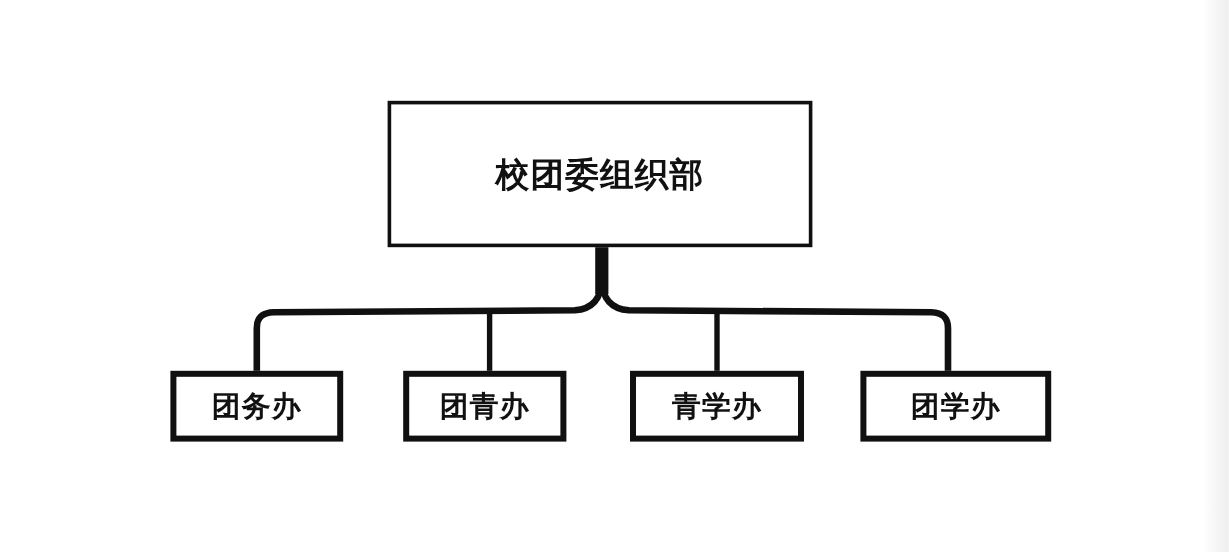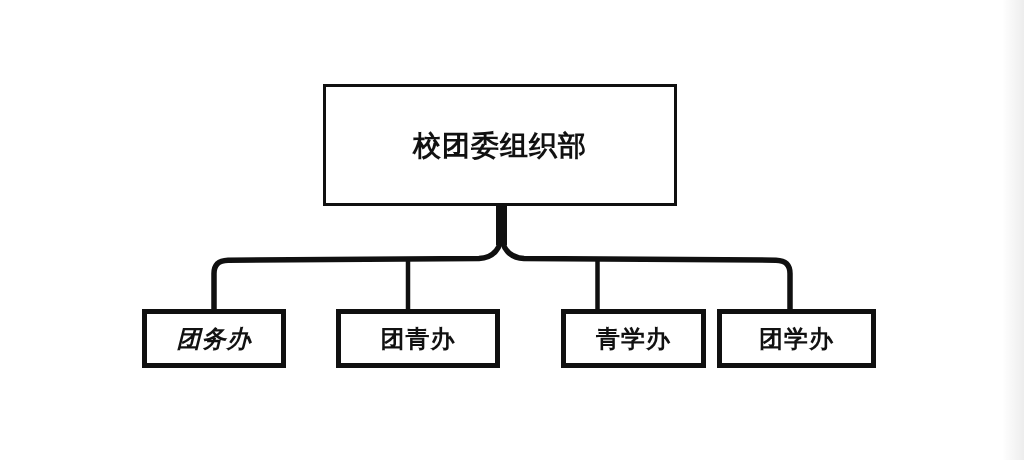--- a/index.html
+++ b/index.html
@@ -63,23 +63,23 @@
   }
 
   .child-node {
     top: 309px;
     height: 59px;
     border: 5px solid #101010;
     font-size: 24px;
     letter-spacing: 1px;
   }
 
-  .child-1 { left: 142px; width: 144px; font-style: italic; }
-  .child-2 { left: 336px; width: 164px; }
-  .child-3 { left: 525px; width: 145px; margin-left: 36px; }
+  .child-1 { left: 142px; width: 144px; }
+  .child-2 { left: 336px; width: 136px; }
+  .child-3 { left: 525px; width: 145px; }
   .child-4 { left: 717px; width: 159px; }
 </style>
 </head>
 <body>
 
 <div class="stage">
 
   <svg class="connector-svg" viewBox="0 0 1024 460" xmlns="http://www.w3.org/2000/svg">
 
     <path d="M 501.5 204 L 501.5 245" stroke="#101010" stroke-width="11" fill="none" stroke-linecap="butt"></path>

